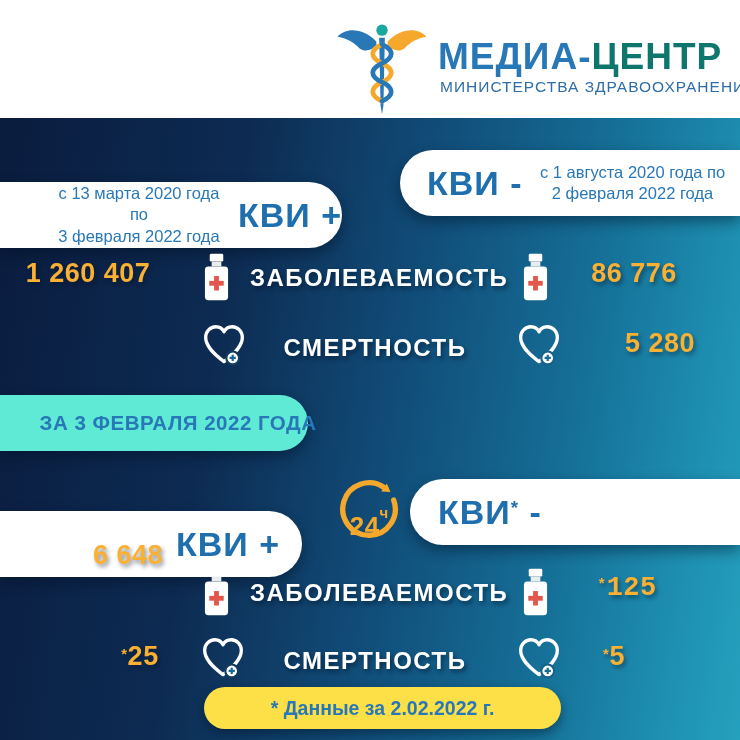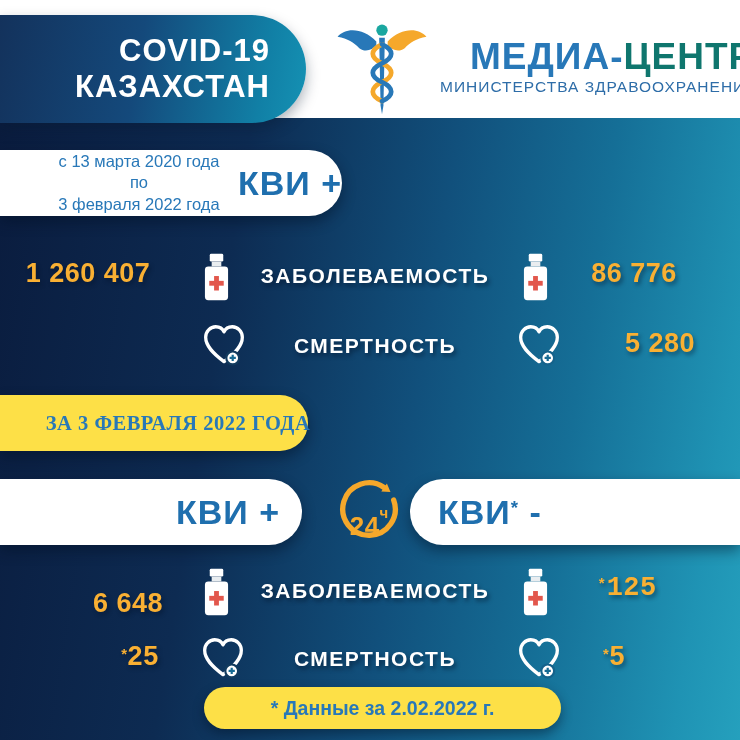--- a/index.html
+++ b/index.html
@@ -16,48 +16,48 @@
     position:absolute;left:0;top:15px;width:306px;height:108px;
     border-radius:0 54px 54px 0;
     background:linear-gradient(100deg,#13325c 0%,#14497b 45%,#1180a6 85%,#1592b4 100%);
     box-shadow:0 6px 14px rgba(10,25,50,.35);
     display:flex;flex-direction:column;justify-content:center;align-items:flex-end;
     padding-right:36px;box-sizing:border-box;
   }
   .covid-box .line{color:#fff;font-weight:bold;font-size:31px;letter-spacing:1px;line-height:1.17;white-space:nowrap;}
   
   .logo-title{position:absolute;left:438px;top:36px;font-weight:bold;font-size:37px;letter-spacing:1px;white-space:nowrap;}
-  .lt-blue{color:#2878B8;margin-left:32px;}
+  .lt-blue{color:#2878B8;}
   .lt-orange{color:#0f766e;}
   .logo-sub{position:absolute;left:440px;top:78px;color:#2E6DA8;font-size:15.5px;letter-spacing:1px;white-space:nowrap;}
   .caduceus{position:absolute;left:334px;top:16px;}
   
   .pill{position:absolute;background:#ffffff;box-shadow:0 6px 14px rgba(3,15,35,.45);display:flex;align-items:center;box-sizing:border-box;}
-  .r-right{border-radius:0 33px 33px 0;}
+  .r-right{border-radius:0 33px 33px 0;margin-top:32px;}
   .r-left{border-radius:33px 0 0 33px;}
   .kvi-label{font-weight:bold;color:#1F6FAE;font-size:34px;letter-spacing:1px;white-space:nowrap;}
   .period{color:#2878B8;font-size:16.5px;line-height:1.28;text-align:center;}
   .sup{font-size:0.55em;vertical-align:0.55em;}
   
   .stat-num{
     position:absolute;text-align:center;color:#F9B033;font-weight:bold;font-size:27px;
     letter-spacing:0.5px;white-space:nowrap;text-shadow:2px 3px 4px rgba(4,18,40,.45);
   }
   .stat-num .sup{vertical-align:0.4em;}
   .stat-label{
-    position:absolute;text-align:center;color:#ffffff;font-weight:bold;font-size:21px;
+    position:absolute;text-align:center;color:#ffffff;font-weight:bold;font-size:24px;
     letter-spacing:1.5px;white-space:nowrap;text-shadow:2px 3px 4px rgba(4,18,40,.55);
   }
   .icon-abs{position:absolute;line-height:0;}
   
   .date-pill{
-    position:absolute;left:0;top:395px;width:308px;height:56px;background:#fde047;
+    position:absolute;left:0;top:395px;width:308px;height:56px;background:#5eead4;
     border-radius:0 28px 28px 0;box-shadow:0 6px 14px rgba(3,15,35,.45);
     display:flex;align-items:center;justify-content:center;padding-left:48px;box-sizing:border-box;
-    color:#2878B8;font-weight:bold;font-size:20.5px;letter-spacing:0.5px;white-space:nowrap;font-family:Liberation Serif, serif;
+    color:#2878B8;font-weight:bold;font-size:20.5px;letter-spacing:0.5px;white-space:nowrap;
   }
   .footnote-pill{
     position:absolute;left:204px;top:687px;width:357px;height:42px;background:#fde047;
     border-radius:23px;box-shadow:0 5px 12px rgba(3,15,35,.45);
     display:flex;align-items:center;justify-content:center;
     color:#2878B8;font-weight:bold;font-size:19.5px;white-space:nowrap;
   }
   
   .badge24{position:absolute;left:334px;top:474px;width:70px;height:70px;}
   .badge24 .txt{
@@ -67,24 +67,20 @@
   .badge24 .num{font-size:26px;letter-spacing:0.5px;margin-top:35px;}
   .badge24 .unit{font-size:15px;margin-top:7px;}
 </style>
 </head>
 <body>
 
 <div class="canvas">
 
   <div class="main-bg"></div>
 
-  <div class="covid-box">
-    <div class="line">COVID-19</div>
-    <div class="line">КАЗАХСТАН</div>
-  </div>
 
   <div class="caduceus">
     <svg width="96" height="104" viewBox="0 0 100 110">
       <path d="M44 27 C30 12 11 12 3 22 C14 24 20 28 26 34 C32 39 40 36 44 31 Z" fill="#2878B8"></path>
       <path d="M56 27 C70 12 89 12 97 22 C86 24 80 28 74 34 C68 39 60 36 56 31 Z" fill="#F5A82B"></path>
       <circle cx="50" cy="15" r="6" fill="#1AA7A0"></circle>
       <path d="M47 23 L53 23 L51.5 95 L50 104 L48.5 95 Z" fill="#2878B8"></path>
       <path d="M50 30 C37 36 37 44 50 50 C63 56 63 64 50 70 C37 76 37 84 50 90" stroke="#F5A82B" stroke-width="5" fill="none" stroke-linecap="round"></path>
       <path d="M50 30 C63 36 63 44 50 50 C37 56 37 64 50 70 C63 76 63 84 50 90" stroke="#2878B8" stroke-width="5" fill="none" stroke-linecap="round"></path>
     </svg>
@@ -94,20 +90,27 @@
   </div>
   <div class="logo-sub">МИНИСТЕРСТВА ЗДРАВООХРАНЕНИЯ РК</div>
 
   <div class="pill r-right" style="left:0;top:150px;width:342px;height:66px;padding-left:52px;">
     <div class="period" style="width:178px;">
       <div>с 13 марта 2020 года по</div>
       <div>3 февраля 2022 года</div>
     </div>
     <div class="kvi-label" style="margin-left:12px;">КВИ +</div>
   </div>
+  <div class="pill r-left" style="left:400px;top:150px;width:340px;height:66px;padding-left:27px;">
+    <div class="kvi-label">КВИ -</div>
+    <div class="period" style="width:192px;margin-left:14px;">
+      <div>с 1 августа 2020 года по</div>
+      <div>2 февраля 2022 года</div>
+    </div>
+  </div>
 
   <div class="stat-num" style="left:8px;top:258px;width:160px;">1 260 407</div>
   <div class="icon-abs" style="left:203px;top:252px;">
     <svg width="27" height="50" viewBox="0 0 28 50">
       <rect x="7" y="1" width="14" height="8" rx="1.5" fill="#fff"></rect>
       <rect x="9" y="9" width="10" height="5" fill="#e9edf0"></rect>
       <rect x="2" y="14" width="24" height="35" rx="3.5" fill="#fff"></rect>
       <rect x="11.5" y="24" width="5" height="15" fill="#E2574C"></rect>
       <rect x="6.5" y="29" width="15" height="5" fill="#E2574C"></rect>
     </svg>
@@ -157,21 +160,21 @@
         <span class="unit">ч</span>
     </div>
   </div>
 
   <div class="pill r-left" style="left:410px;top:479px;width:330px;height:66px;padding-left:28px;">
     <div class="kvi-label">
       <span>КВИ</span><span class="sup">*</span><span> -</span>
     </div>
   </div>
 
-  <div class="stat-num" style="left:58px;top:588px;width:140px;">6 648</div>
+  <div class="stat-num" style="left:58px;top:540px;width:140px;">6 648</div>
   <div class="icon-abs" style="left:203px;top:567px;">
     <svg width="27" height="50" viewBox="0 0 28 50">
       <rect x="7" y="1" width="14" height="8" rx="1.5" fill="#fff"></rect>
       <rect x="9" y="9" width="10" height="5" fill="#e9edf0"></rect>
       <rect x="2" y="14" width="24" height="35" rx="3.5" fill="#fff"></rect>
       <rect x="11.5" y="24" width="5" height="15" fill="#E2574C"></rect>
       <rect x="6.5" y="29" width="15" height="5" fill="#E2574C"></rect>
     </svg>
   </div>
   <div class="stat-label" style="left:250px;top:579px;width:250px;">ЗАБОЛЕВАЕМОСТЬ</div>

